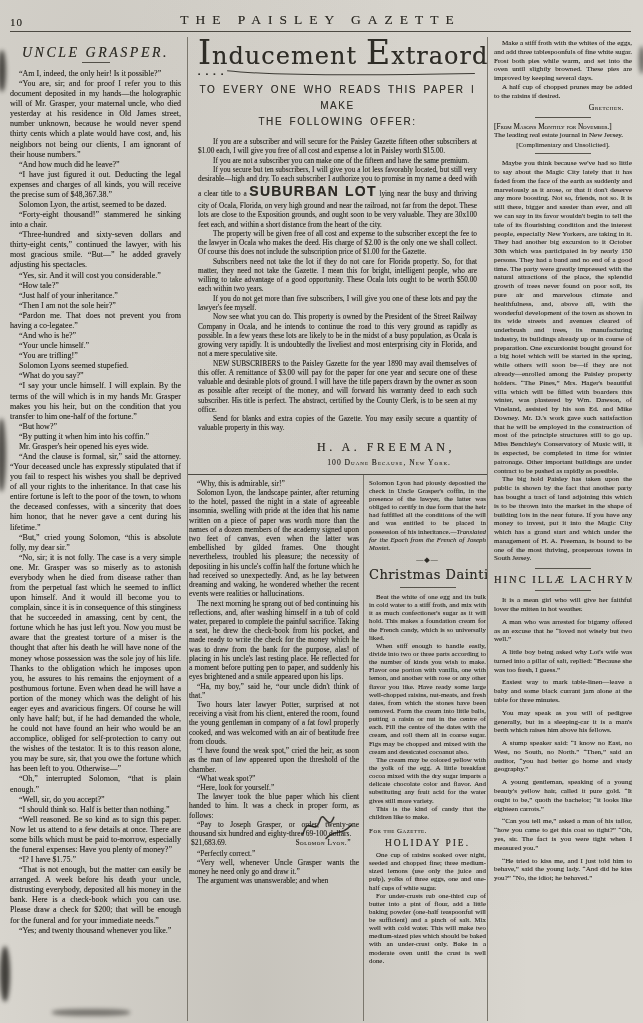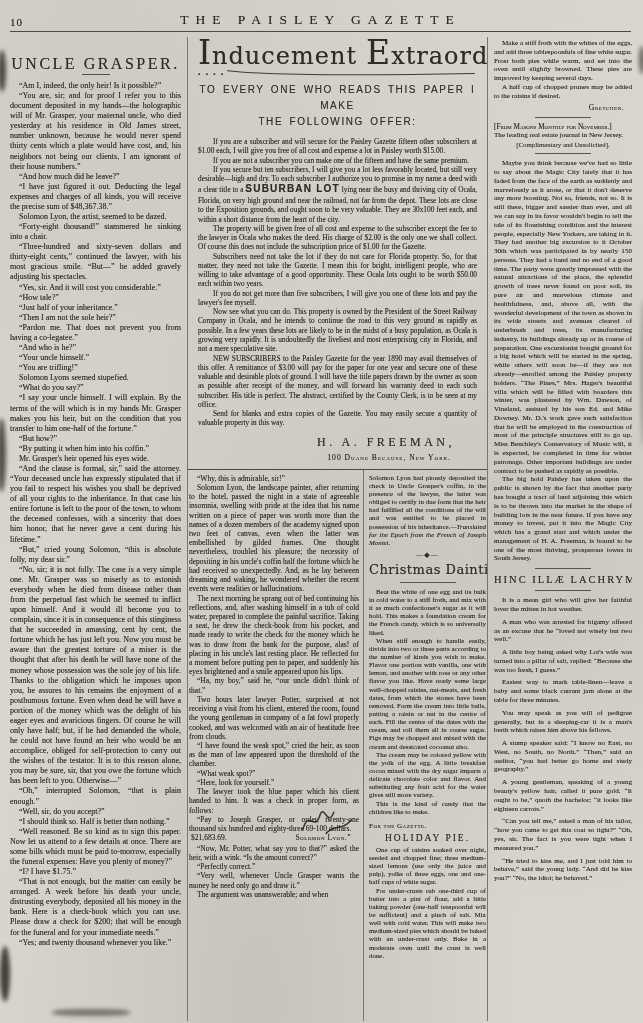--- a/index.html
+++ b/index.html
@@ -23,35 +23,35 @@
     border-bottom:1.5px solid #4c4942; padding-bottom:3px;
   }
   .pagenum { font-size:11px; letter-spacing:1px; }
   .mast-title { font-size:13.5px; font-weight:normal; letter-spacing:7px; text-align:center; white-space:nowrap; }
   
   .content { position:absolute; top:37px; left:10px; right:11px; bottom:2px; display:flex; overflow:hidden; }
   .colA { flex:none; width:178px; padding:2px 6px 0 0; border-right:1px solid #7a766c; overflow:hidden; }
   .colMid { flex:none; width:300px; border-right:1px solid #7a766c; display:flex; flex-direction:column; overflow:hidden; }
   .colD { flex:1; padding:2px 0 0 6px; overflow:hidden; }
   
-  .story-title { font-size:16px; font-weight:normal; letter-spacing:2.5px; text-align:center; margin:16px 0 1px; }
+  .story-title { font-size:14px; font-weight:normal; letter-spacing:2.5px; text-align:center; margin:6px 0 1px;font-style:italic; }
   .title-rule { width:28px; border-top:1px solid #524f48; margin:0 auto 6px; }
   .colA .para { font-size:8px; line-height:1.26; text-align:justify; text-indent:9px; }
   
   .ad { padding:3px 10px 7px 10px; border-bottom:1.5px solid #4c4942; }
   .ad-head-row { display:flex; align-items:flex-end; }
   .ad-heading { font-family:"DejaVu Serif", serif; font-weight:normal; font-size:24px; letter-spacing:1px; white-space:nowrap; line-height:1; }
   .ad-heading .init { font-size:33px; line-height:.8; }
   .ad-heading .w2 { margin-left:9px; }
   .flourish { display:flex; align-items:center; margin:1px 0 4px; }
   .dots { font-size:6px; letter-spacing:2px; line-height:1; }
   .flourish svg { flex:1; height:9px; }
   .ad-subhead { font-family:"Liberation Sans", sans-serif; font-size:10px; letter-spacing:1.6px; word-spacing:2px; text-align:center; line-height:1.6; margin:4px 0 7px; color:#33312b; }
   .ad-para { font-size:7.3px; line-height:1.27; text-align:justify; text-indent:15px; }
-  .suburban { font-family:"Liberation Sans", sans-serif; font-size:10px; letter-spacing:1.2px; font-weight:bold; }
+  .suburban { font-family:"Liberation Sans", sans-serif; font-size:14px; letter-spacing:1.2px; font-weight:bold; }
   .ad-sign { text-align:right; font-size:12px; letter-spacing:3.5px; margin:7px 22px 0 0; white-space:nowrap; }
   .ad-addr { text-align:right; font-variant:small-caps; font-size:7.6px; letter-spacing:1px; margin:3px 26px 0 0; }
   
   .midLower { flex:1; display:flex; overflow:hidden; }
   .colB { flex:none; width:176px; padding:4px 4px 0 1px; border-right:1px solid #7a766c; overflow:hidden; position:relative; }
   .colB .para { font-size:7.5px; line-height:1.23; text-align:justify; text-indent:8px; }
   .check-line { display:flex; justify-content:space-between; font-size:7.5px; line-height:1.4; padding:0 8px 0 2px; }
   .check-sig { font-variant:small-caps; letter-spacing:.5px; }
   .scribble { position:absolute; right:6px; top:330px; width:58px; height:40px; opacity:.8; }
   .colC { flex:1; padding:4px 1px 0 5px; overflow:hidden; }
@@ -184,21 +184,20 @@
               <p class="para">“What weak spot?”</p>
               <p class="para">“Here, look for yourself.”</p>
               <p class="para">The lawyer took the blue paper which his client handed to him. It was a check in proper form, as follows:</p>
               <p class="para">“Pay to Joseph Grasper, or order, twenty-one thousand six hundred and eighty-three 69-100 dollars.</p>
             </div>
           <p class="check-line">
             <span>$21,683.69.</span>
             <span class="check-sig">Solomon Lyon.”</span>
           </p>
           <div>
-              <p class="para">“Now, Mr. Potter, what say you to that?” asked the heir, with a wink. “Is the amount correct?”</p>
               <p class="para">“Perfectly correct.”</p>
               <p class="para">“Very well, whenever Uncle Grasper wants the money he need only go and draw it.”</p>
               <p class="para">The argument was unanswerable; and when</p>
             </div>
           <svg class="scribble" viewBox="0 0 60 40">
             <path d="M4,30 C10,8 16,34 22,14 C26,4 30,28 36,12 M28,34 C36,24 44,32 54,20" stroke="#16130f" fill="none" stroke-width="1.6" stroke-linecap="round"></path>
           </svg>
         </div>
 
         <div class="colC">

